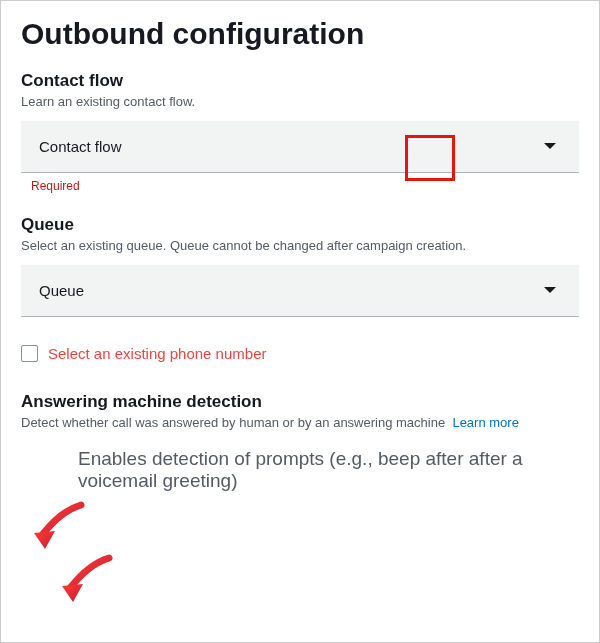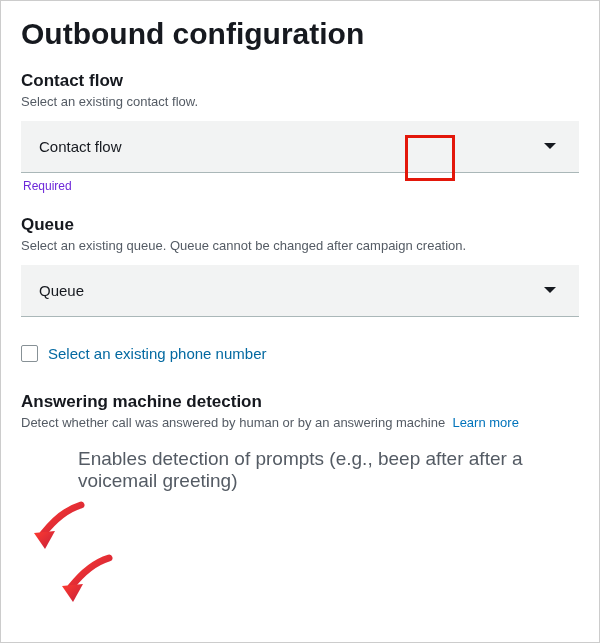--- a/index.html
+++ b/index.html
@@ -45,23 +45,23 @@
       cursor: pointer;
       position: relative;
     }
     .chevron {
       display: inline-flex;
       align-items: center;
       justify-content: center;
     }
     .hint {
       font-size: 12px;
-      color: #6d28d9;
+      color: #b91c1c;
       margin-top: 6px;
-      margin-left: 2px;
+      margin-left: 10px;
     }
     .checkbox-row {
       display: flex;
       align-items: center;
       gap: 10px;
       margin-top: 6px;
     }
     .checkbox {
       width: 17px;
       height: 17px;
@@ -73,21 +73,21 @@
       justify-content: center;
       cursor: pointer;
       flex-shrink: 0;
     }
     .checkbox.checked {
       border-color: #0073bb;
     }
     .checkbox.checked svg path { stroke: #0073bb; }
     .cb-label {
       font-size: 15px;
-      color: #0369a1;
+      color: #ef4444;
     }
     .amd-wrap { margin-top: 12px; }
     .amd-sub {
       margin-left: 30px;
       margin-top: 16px;
     }
     .amd-sub-desc {
       font-size: 19px;
       color: #545b64;
       margin-left: 27px;
@@ -109,21 +109,21 @@
     }
     .desc-inline { display: inline; }
   </style>
 </head>
 <body>
 
 <h1>Outbound configuration</h1>
 
 <div class="section">
   <div class="section-title">Contact flow</div>
-  <div class="section-desc">Select an existing contact flow.</div>
+  <div class="section-desc">Learn an existing contact flow.</div>
   <div class="select-box">
     <span>Contact flow</span>
     <span class="chevron">
       <svg width="14" height="9" viewBox="0 0 14 9">
           <path d="M1 1 L7 7 L13 1 Z" fill="#16191f"></path>
         </svg>
     </span>
   </div>
   <div class="hint">Required</div>
 </div>

